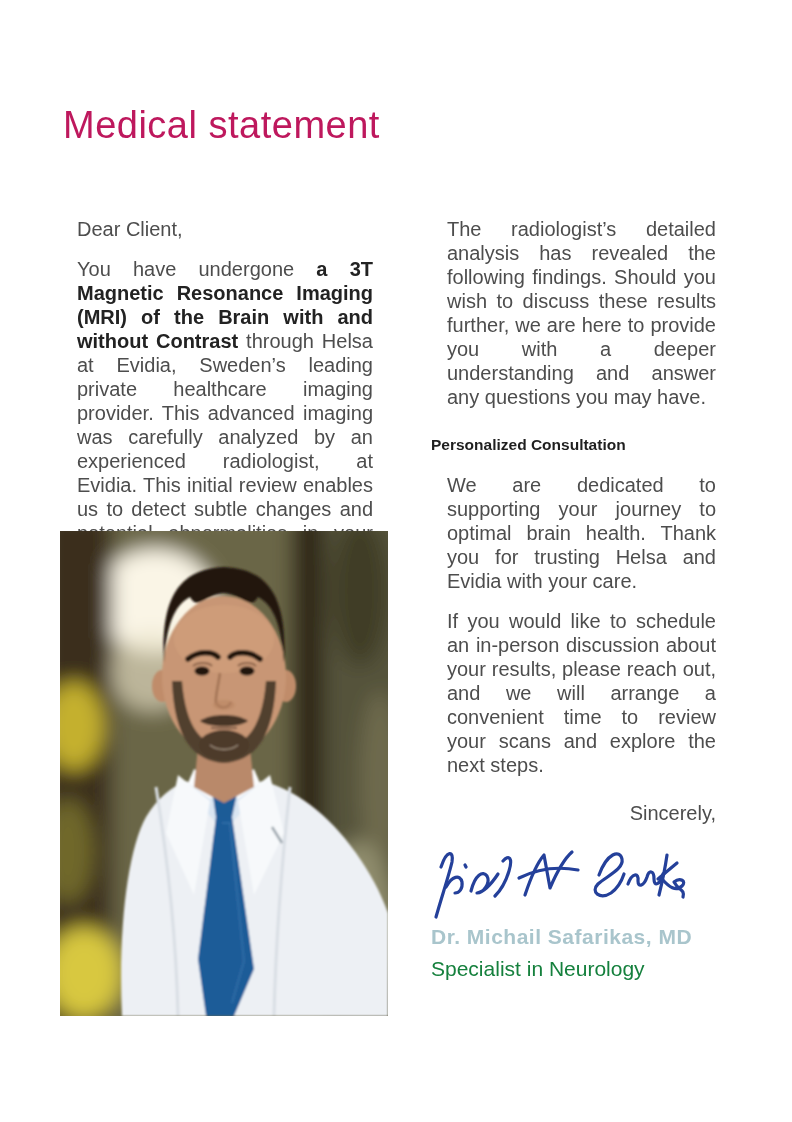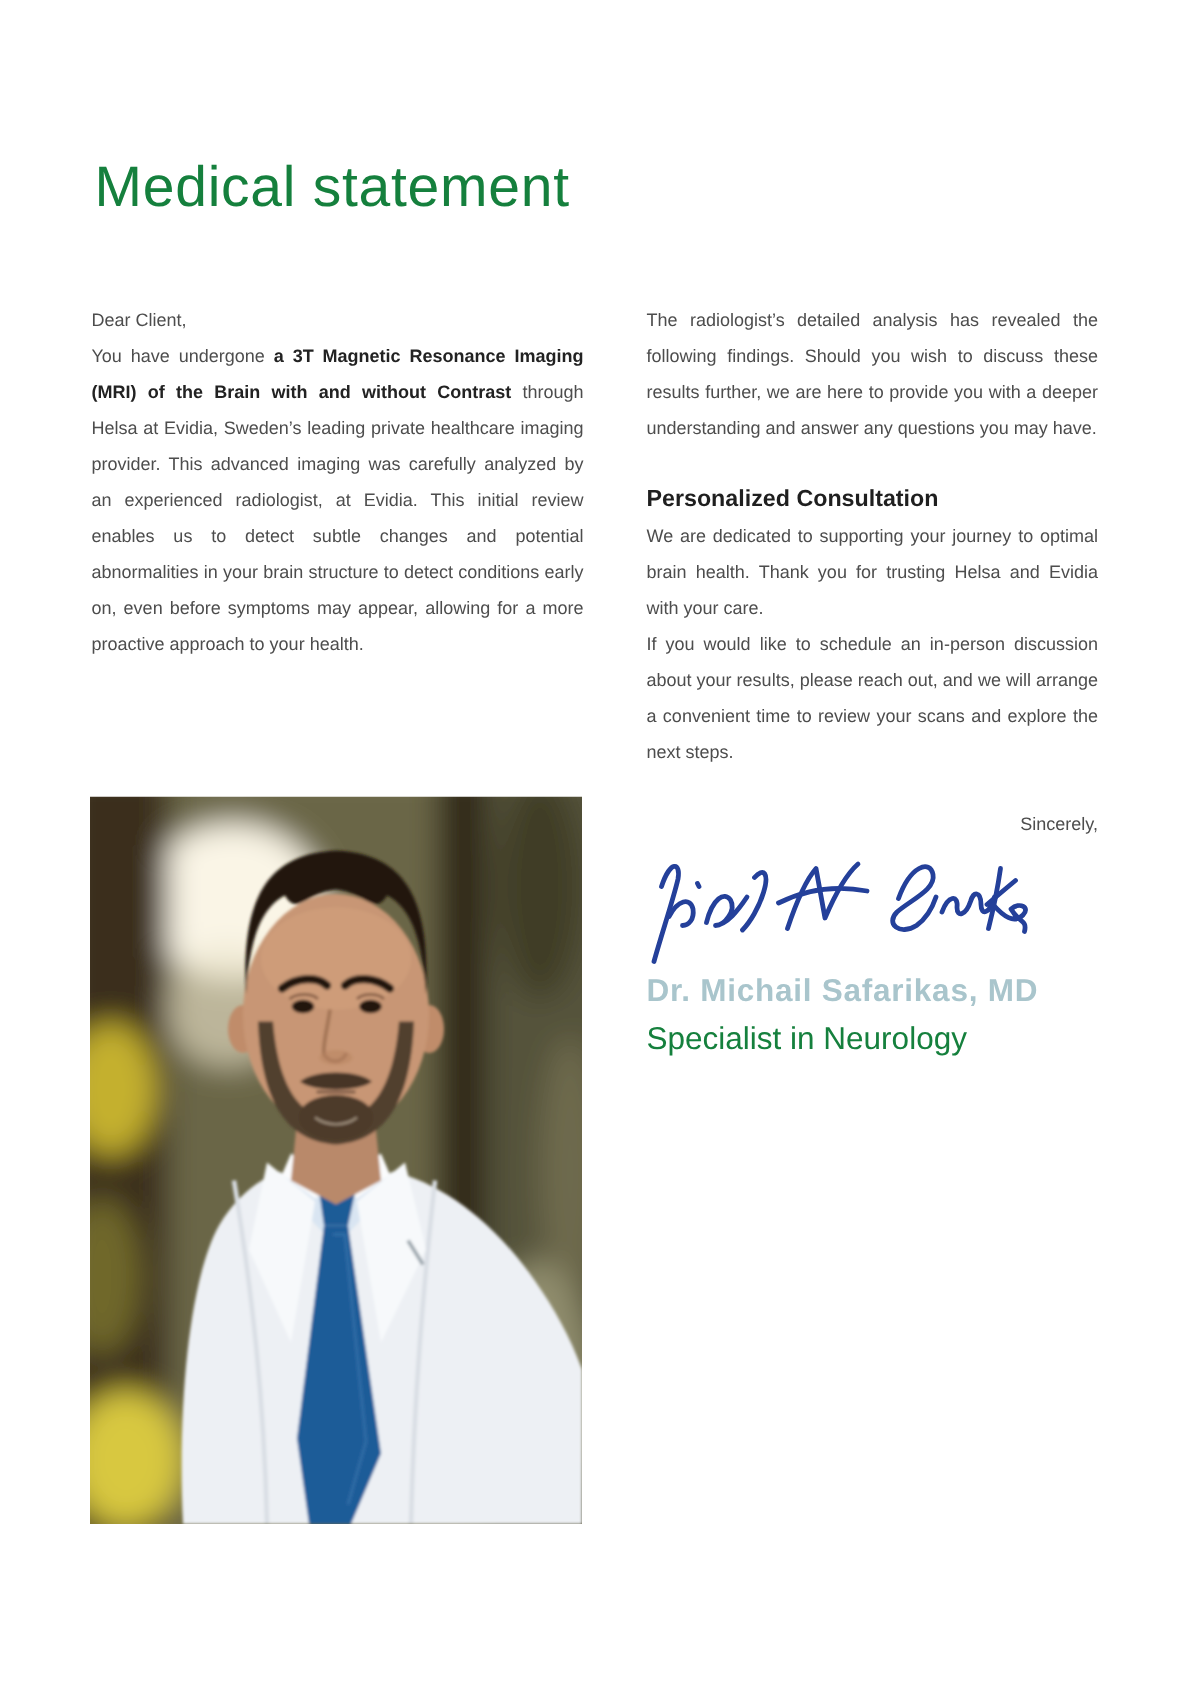--- a/index.html
+++ b/index.html
@@ -2,26 +2,26 @@
 <html><head>
 <meta charset="utf-8">
 <style>
   html,body { margin:0; padding:0; background:#ffffff; }
   .page {
     position:relative; width:792px; height:1122px; background:#ffffff;
     font-family:"Liberation Sans", sans-serif; overflow:hidden;
   }
   .title {
     position:absolute; left:63px; top:104px; margin:0;
-    font-size:38px; font-weight:400; letter-spacing:0.5px; color:#15803d;
+    font-size:38px; font-weight:400; letter-spacing:0.5px; color:#be185d;
   }
   .col-left  { position:absolute; left:61px;  top:201px; width:328px; }
   .col-right { position:absolute; left:431px; top:201px; width:301px; }
   .body-text {
-    margin:0; font-size:12px; line-height:24px; color:#4d4d4d;
+    margin:16px; font-size:20px; line-height:24px; color:#4d4d4d;
     text-align:justify;
   }
   .body-text strong { color:#222222; font-weight:700; }
   .salutation { text-align:left; }
   .section-heading {
     margin:24px 0 0 0; font-size:15.5px; line-height:24px;
     font-weight:700; color:#1f1f1f; text-align:left;
   }
   .closing { margin-top:24px; padding-left:6px; text-align:right; }
   .photo-frame {

